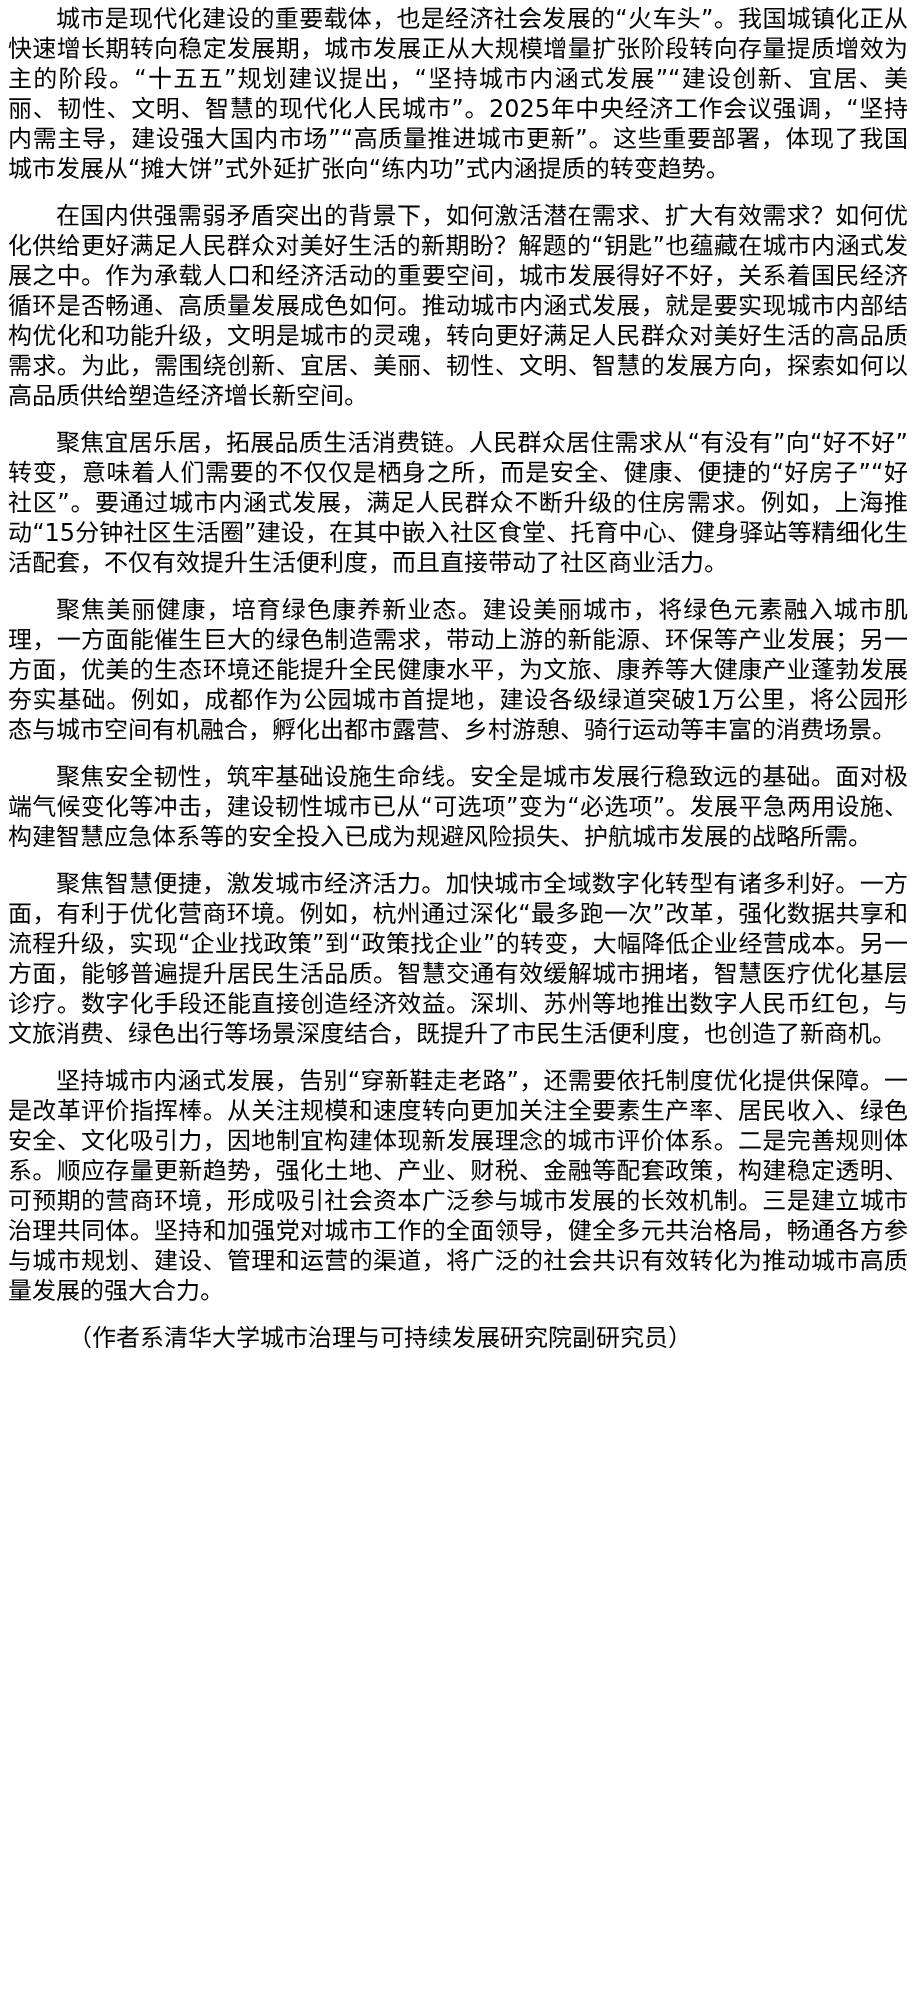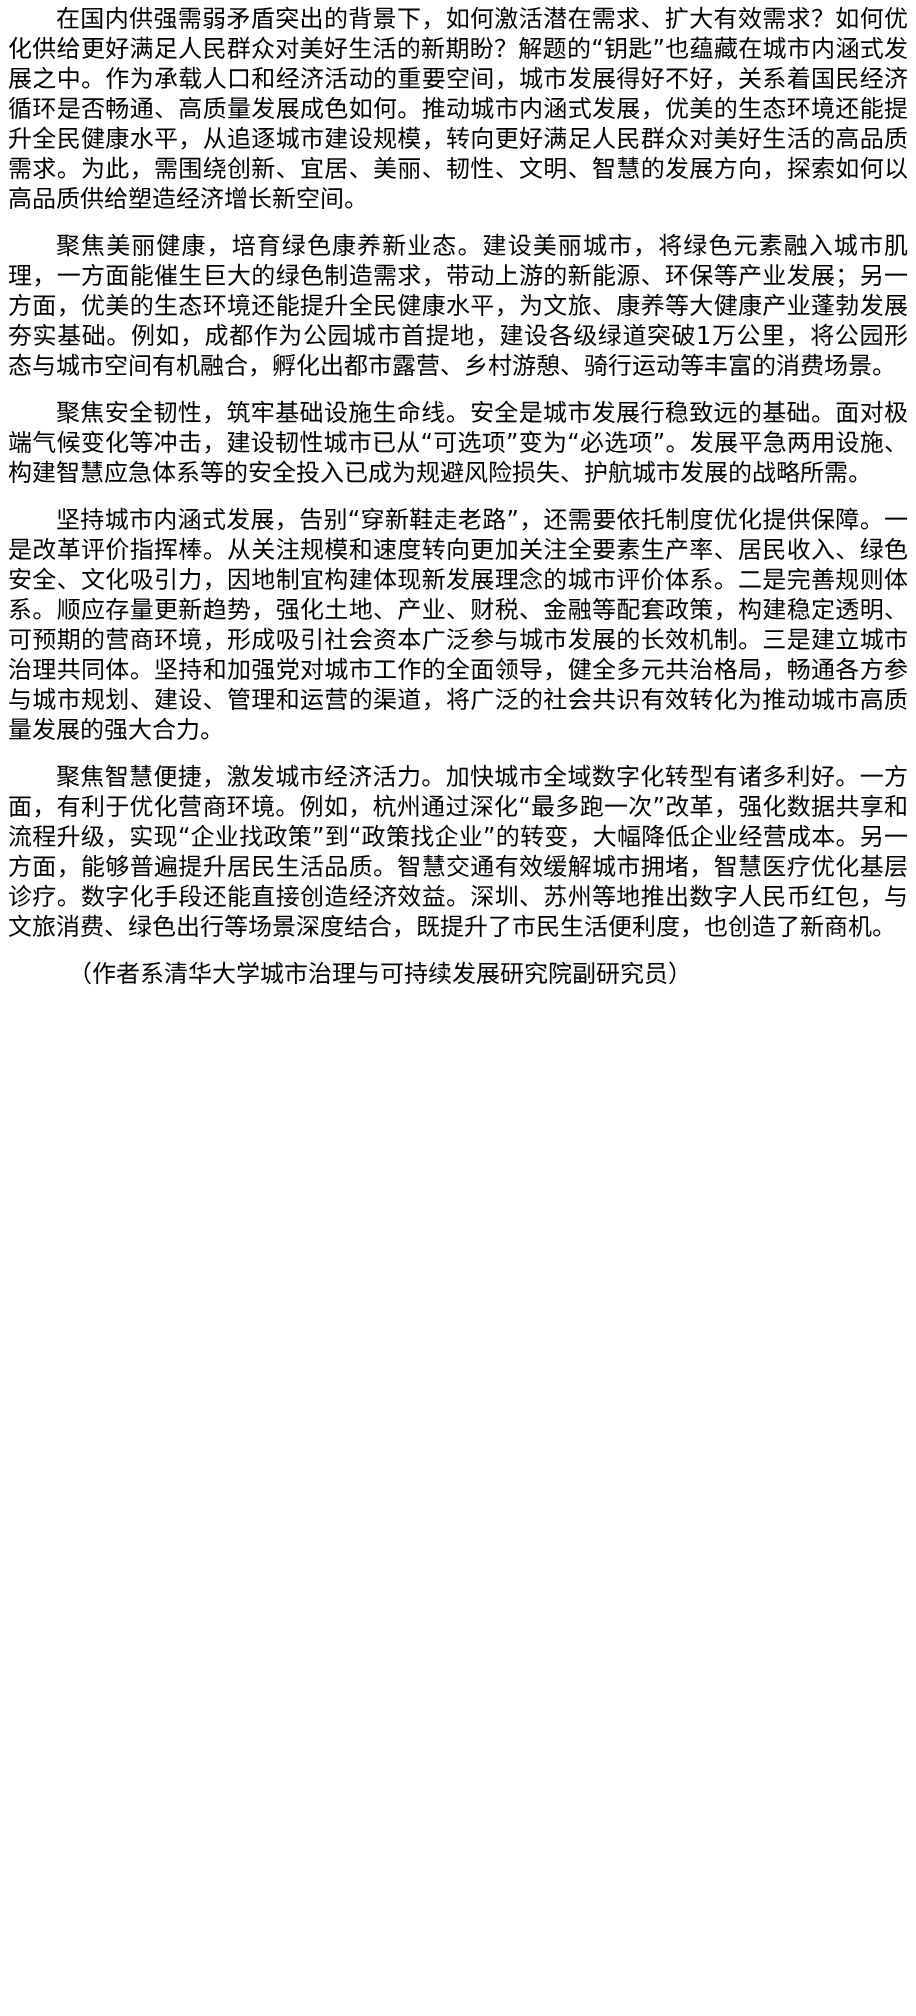--- a/index.html
+++ b/index.html
@@ -55,22 +55,24 @@
     text-align: left;
     font-weight: 400;
   }
 </style>
 </head>
 <body>
 
 <div id="article-page">
   <article id="article-body">
 
-    <p class="para">在国内供强需弱矛盾突出的背景下，如何激活潜在需求、扩大有效需求？如何优化供给更好满足人民群众对美好生活的新期盼？解题的“钥匙”也蕴藏在城市内涵式发展之中。作为承载人口和经济活动的重要空间，城市发展得好不好，关系着国民经济循环是否畅通、高质量发展成色如何。推动城市内涵式发展，优美的生态环境还能提升全民健康水平，从追逐城市建设规模，转向更好满足人民群众对美好生活的高品质需求。为此，需围绕创新、宜居、美丽、韧性、文明、智慧的发展方向，探索如何以高品质供给塑造经济增长新空间。</p>
+    <p class="para">城市是现代化建设的重要载体，也是经济社会发展的“火车头”。我国城镇化正从快速增长期转向稳定发展期，城市发展正从大规模增量扩张阶段转向存量提质增效为主的阶段。“十五五”规划建议提出，“坚持城市内涵式发展”“建设创新、宜居、美丽、韧性、文明、智慧的现代化人民城市”。2025年中央经济工作会议强调，“坚持内需主导，建设强大国内市场”“高质量推进城市更新”。这些重要部署，体现了我国城市发展从“摊大饼”式外延扩张向“练内功”式内涵提质的转变趋势。</p>
+    <p class="para">在国内供强需弱矛盾突出的背景下，如何激活潜在需求、扩大有效需求？如何优化供给更好满足人民群众对美好生活的新期盼？解题的“钥匙”也蕴藏在城市内涵式发展之中。作为承载人口和经济活动的重要空间，城市发展得好不好，关系着国民经济循环是否畅通、高质量发展成色如何。推动城市内涵式发展，就是要实现城市内部结构优化和功能升级，文明是城市的灵魂，转向更好满足人民群众对美好生活的高品质需求。为此，需围绕创新、宜居、美丽、韧性、文明、智慧的发展方向，探索如何以高品质供给塑造经济增长新空间。</p>
+    <p class="para">聚焦宜居乐居，拓展品质生活消费链。人民群众居住需求从“有没有”向“好不好”转变，意味着人们需要的不仅仅是栖身之所，而是安全、健康、便捷的“好房子”“好社区”。要通过城市内涵式发展，满足人民群众不断升级的住房需求。例如，上海推动“15分钟社区生活圈”建设，在其中嵌入社区食堂、托育中心、健身驿站等精细化生活配套，不仅有效提升生活便利度，而且直接带动了社区商业活力。</p>
     <p class="para">聚焦美丽健康，培育绿色康养新业态。建设美丽城市，将绿色元素融入城市肌理，一方面能催生巨大的绿色制造需求，带动上游的新能源、环保等产业发展；另一方面，优美的生态环境还能提升全民健康水平，为文旅、康养等大健康产业蓬勃发展夯实基础。例如，成都作为公园城市首提地，建设各级绿道突破1万公里，将公园形态与城市空间有机融合，孵化出都市露营、乡村游憩、骑行运动等丰富的消费场景。</p>
     <p class="para">聚焦安全韧性，筑牢基础设施生命线。安全是城市发展行稳致远的基础。面对极端气候变化等冲击，建设韧性城市已从“可选项”变为“必选项”。发展平急两用设施、构建智慧应急体系等的安全投入已成为规避风险损失、护航城市发展的战略所需。</p>
+    <p class="para">聚焦智慧便捷，激发城市经济活力。加快城市全域数字化转型有诸多利好。一方面，有利于优化营商环境。例如，杭州通过深化“最多跑一次”改革，强化数据共享和流程升级，实现“企业找政策”到“政策找企业”的转变，大幅降低企业经营成本。另一方面，能够普遍提升居民生活品质。智慧交通有效缓解城市拥堵，智慧医疗优化基层诊疗。数字化手段还能直接创造经济效益。深圳、苏州等地推出数字人民币红包，与文旅消费、绿色出行等场景深度结合，既提升了市民生活便利度，也创造了新商机。</p>
     <p class="para">坚持城市内涵式发展，告别“穿新鞋走老路”，还需要依托制度优化提供保障。一是改革评价指挥棒。从关注规模和速度转向更加关注全要素生产率、居民收入、绿色安全、文化吸引力，因地制宜构建体现新发展理念的城市评价体系。二是完善规则体系。顺应存量更新趋势，强化土地、产业、财税、金融等配套政策，构建稳定透明、可预期的营商环境，形成吸引社会资本广泛参与城市发展的长效机制。三是建立城市治理共同体。坚持和加强党对城市工作的全面领导，健全多元共治格局，畅通各方参与城市规划、建设、管理和运营的渠道，将广泛的社会共识有效转化为推动城市高质量发展的强大合力。</p>
-    <p class="para">聚焦智慧便捷，激发城市经济活力。加快城市全域数字化转型有诸多利好。一方面，有利于优化营商环境。例如，杭州通过深化“最多跑一次”改革，强化数据共享和流程升级，实现“企业找政策”到“政策找企业”的转变，大幅降低企业经营成本。另一方面，能够普遍提升居民生活品质。智慧交通有效缓解城市拥堵，智慧医疗优化基层诊疗。数字化手段还能直接创造经济效益。深圳、苏州等地推出数字人民币红包，与文旅消费、绿色出行等场景深度结合，既提升了市民生活便利度，也创造了新商机。</p>
 
     <p id="attribution-line">（作者系清华大学城市治理与可持续发展研究院副研究员）</p>
 
   </article>
 </div>
 
 </body></html>

